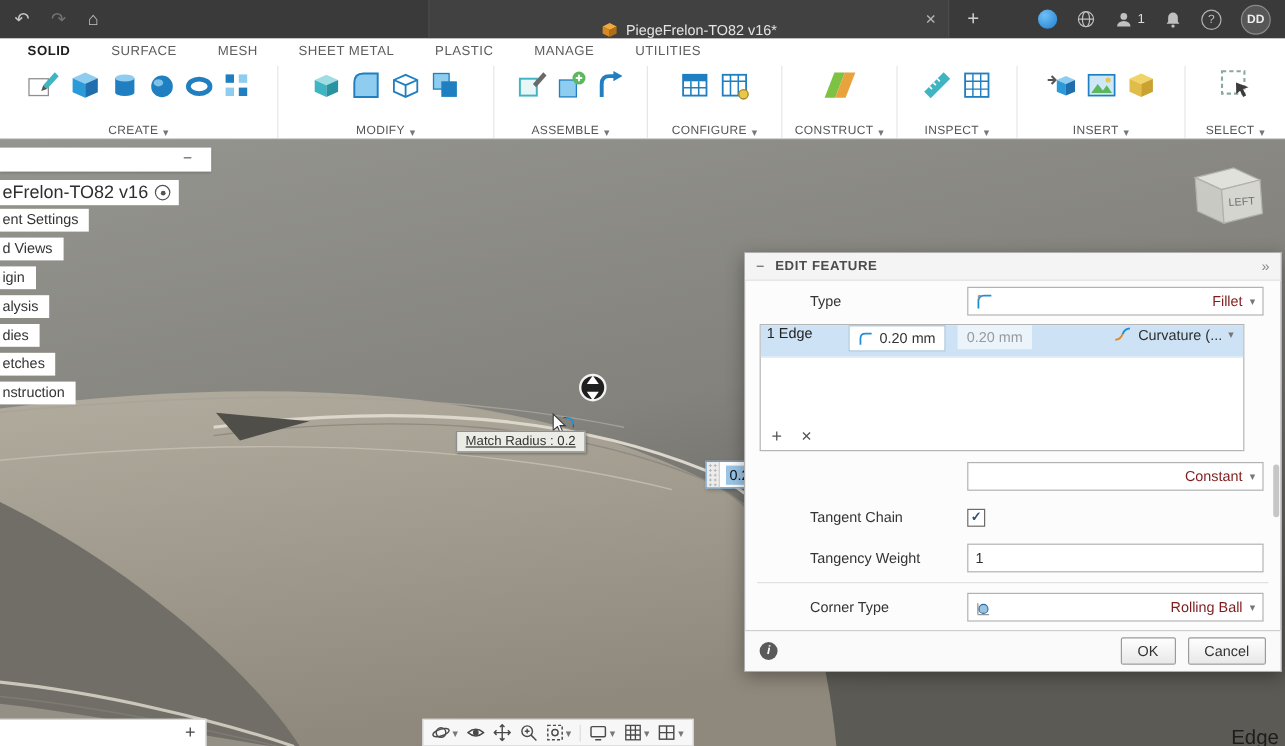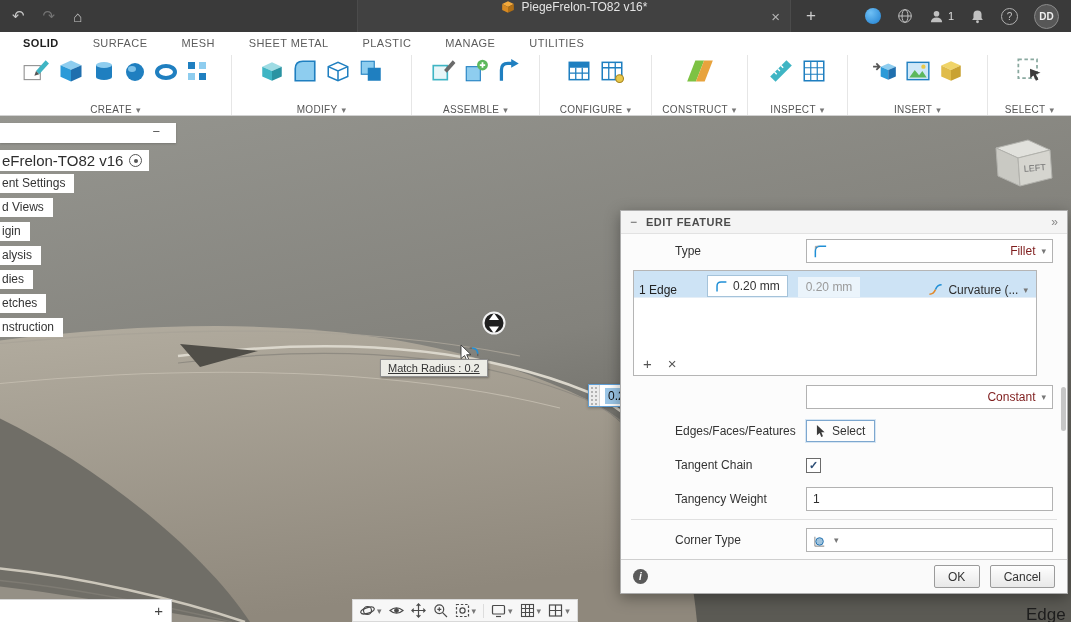--- a/index.html
+++ b/index.html
@@ -6,21 +6,21 @@
   .app{position:relative;width:1071px;height:622px;overflow:hidden;background:#8e8e88;
        font-family:"Liberation Sans",sans-serif;color:#333;}
 
   
   .titlebar{position:absolute;left:0;top:0;width:1071px;height:32px;background:#3a3a3a;}
   .tb-left{position:absolute;left:12px;top:0;height:32px;display:flex;align-items:center;gap:18px;
            color:#c6c6c6;font-size:15px;}
   .tb-redo{color:#737373;}
   .doc-tab{position:absolute;left:357px;top:0;width:432px;height:32px;background:#414141;
            border-left:1px solid #4b4b4b;border-right:1px solid #4b4b4b;
-           display:flex;align-items:flex-start;justify-content:center;gap:7px;}
+           display:flex;align-items:flex-end;justify-content:center;gap:7px;}
   .doc-title{color:#e4e4e4;font-size:12px;}
   .doc-close{position:absolute;right:10px;top:0;height:32px;display:flex;align-items:center;
              color:#b5b5b5;font-size:15px;}
   .tb-plus{position:absolute;left:806px;top:0;height:32px;display:flex;align-items:center;
            color:#cfcfcf;font-size:17px;}
   .tb-right{position:absolute;right:12px;top:0;height:32px;display:flex;align-items:center;gap:16px;}
   .tb-count{color:#ddd;font-size:11px;margin-left:-12px;}
   .tb-help{width:15px;height:15px;border:1px solid #b0b0b0;border-radius:50%;color:#c0c0c0;
            font-size:10px;display:flex;align-items:center;justify-content:center;}
   .tb-avatar{width:23px;height:23px;border-radius:50%;background:#575757;border:1px solid #8a8a8a;
@@ -76,21 +76,21 @@
   .dlg-collapse{color:#555;font-size:12px;}
   .dlg-title{margin-left:9px;font-size:11px;font-weight:bold;color:#4c4c4c;letter-spacing:.5px;}
   .dlg-expand{margin-left:auto;color:#888;font-size:12px;}
   .drow{display:flex;align-items:center;padding:4px 14px;min-height:26px;margin-left:40px;}
   .dlabel{width:131px;flex:none;font-size:12px;color:#333;}
   .dropdown{width:270px;height:24px;box-sizing:border-box;background:#fff;border:1px solid #b2b2b2;
             display:flex;align-items:center;padding:0 6px;gap:6px;}
   .dd-text{flex:1;color:#7f1d1d;text-align:right;}
   .sel-table{position:relative;margin:2px 0 4px 12px;width:404px;height:106px;background:#fff;
              border:1px solid #b5b5b5;box-sizing:border-box;}
-  .sel-row{height:26px;background:#cde3f5;display:flex;align-items:flex-end;padding:0 5px;gap:10px;
+  .sel-row{height:26px;background:#cde3f5;display:flex;align-items:flex-start;padding:0 5px;gap:10px;
            border-bottom:1px solid #e4eef7;}
   .sel-label{width:58px;color:#222;}
   .chip{height:20px;background:#fff;border:1px solid #a5c3da;display:flex;align-items:center;
         gap:5px;padding:0 7px;}
   .ghost{height:20px;background:rgba(255,255,255,.6);color:#9a9a9a;display:flex;align-items:center;
          padding:0 8px;}
   .cont{margin-left:auto;display:flex;align-items:center;gap:5px;color:#2e2e2e;padding-right:3px;}
   .sel-actions{position:absolute;left:9px;bottom:4px;display:flex;gap:16px;color:#555;
                font-size:15px;line-height:15px;}
   .select-btn{height:22px;box-sizing:border-box;border:1px solid #7da7cf;background:#fdfdfd;
@@ -520,31 +520,20 @@
     </div>
 
     <div class="drow">
       <span class="dlabel"></span>
       <div class="dropdown">
         <span class="dd-text">Constant</span>
         <span class="caret">▾</span>
       </div>
     </div>
 
-    <div class="drow">
-      <span class="dlabel">Edges/Faces/Features</span>
-      <div class="select-btn">
-        <span class="ticon">
-          <svg width="11" height="13" viewBox="0 0 12 14">
-            <polygon points="1,0 1,11 4,8.6 5.8,13 7.6,12.1 5.8,7.9 9.4,7.9" fill="#3a3a3a"></polygon>
-          </svg>
-        </span>
-        <span>Select</span>
-      </div>
-    </div>
 
     <div class="drow">
       <span class="dlabel">Tangent Chain</span>
       <div class="cb">
         <span class="check">✓</span>
       </div>
     </div>
 
     <div class="drow">
       <span class="dlabel">Tangency Weight</span>
@@ -555,20 +544,21 @@
 
     <div class="drow">
       <span class="dlabel">Corner Type</span>
       <div class="dropdown">
         <span class="ticon">
           <svg width="15" height="15" viewBox="0 0 16 16">
             <path d="M2 14 V4 M2 14 H12" stroke="#999" stroke-width="1.2" fill="none"></path>
             <circle cx="7" cy="9" r="4" fill="#9fc3dd" stroke="#1f6fae"></circle>
           </svg>
         </span>
+        <span class="dd-text">Rolling Ball</span>
         <span class="caret">▾</span>
       </div>
     </div>
 
     <div class="dfooter">
       <span class="info">i</span>
       <div class="btns">
         <button class="btn">OK</button>
         <button class="btn cancel">Cancel</button>
       </div>

